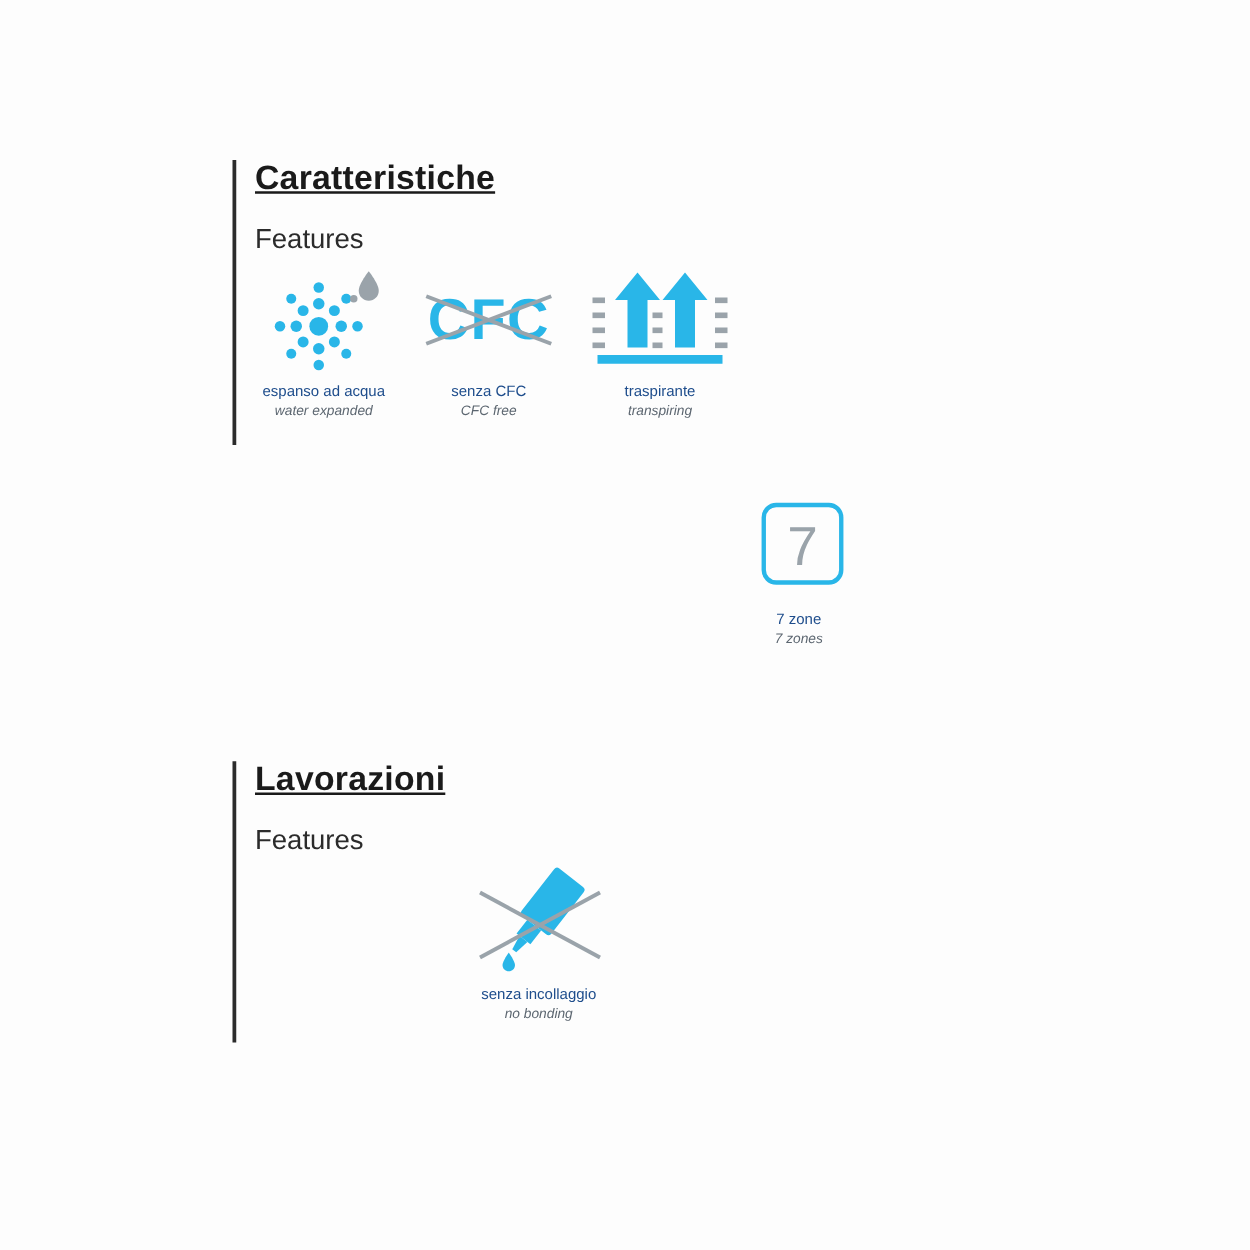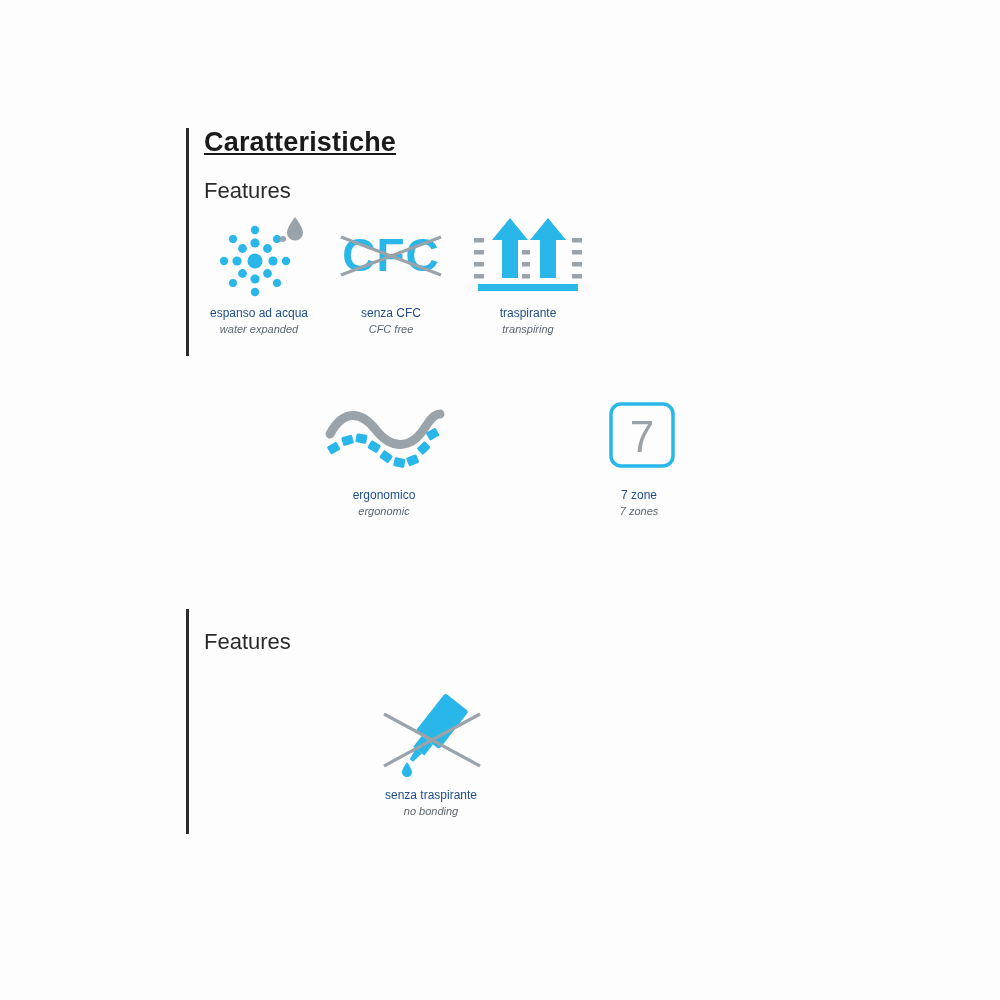--- a/index.html
+++ b/index.html
@@ -168,73 +168,54 @@
           <rect x="56" y="66" width="8" height="4.5"></rect>
         </g>
       </svg>
     </div>
     <div class="feat-label">traspirante</div>
     <div class="feat-sub">transpiring</div>
   </div>
 
 
 
-  <div class="feat" style="left:318px; top:390px; width:132px;">
-    <div class="feat-icon">
-      <svg width="124" height="92" viewBox="0 0 124 92" aria-hidden="true">
-        <path d="M8 44 C22 18 40 22 54 40 C68 58 88 62 104 36 C110 26 114 24 118 24" fill="none" stroke="#9aa3aa" stroke-width="9" stroke-linecap="round"></path>
-        <g fill="#29b6e8">
-          <rect x="6" y="54" width="11" height="9" rx="1.5" transform="rotate(-30 11 58)"></rect>
-          <rect x="20" y="46" width="11" height="9" rx="1.5" transform="rotate(-16 25 50)"></rect>
-          <rect x="34" y="44" width="11" height="9" rx="1.5" transform="rotate(10 39 48)"></rect>
-          <rect x="47" y="52" width="11" height="9" rx="1.5" transform="rotate(32 52 56)"></rect>
-          <rect x="59" y="62" width="11" height="9" rx="1.5" transform="rotate(36 64 66)"></rect>
-          <rect x="72" y="68" width="11" height="9" rx="1.5" transform="rotate(12 77 72)"></rect>
-          <rect x="85" y="66" width="11" height="9" rx="1.5" transform="rotate(-22 90 70)"></rect>
-          <rect x="96" y="54" width="11" height="9" rx="1.5" transform="rotate(-44 101 58)"></rect>
-          <rect x="105" y="40" width="11" height="9" rx="1.5" transform="rotate(-30 110 44)"></rect>
-        </g>
-      </svg>
-    </div>
-    <div class="feat-label">ergonomico</div>
-    <div class="feat-sub">ergonomic</div>
-  </div>
 
 
   <div class="feat" style="left:573px; top:390px; width:132px;">
     <div class="feat-icon">
       <svg width="84" height="92" viewBox="0 0 84 92" aria-hidden="true">
         <rect x="14" y="14" width="62" height="62" rx="10" ry="10" fill="none" stroke="#29b6e8" stroke-width="3.5"></rect>
         <text x="45" y="62" text-anchor="middle" font-family="Liberation Sans, sans-serif" font-size="44" fill="#9aa3aa">7</text>
       </svg>
     </div>
     <div class="feat-label">7 zone</div>
     <div class="feat-sub">7 zones</div>
   </div>
 
   <div class="section" style="left:186px; top:609px; width:700px; height:225px;">
     <div class="section-rule" style="height:225px;"></div>
     <div class="section-head">
+      <div class="section-title">Lavorazioni</div>
       <div class="section-sub">Features</div>
     </div>
   </div>
 
 
   <div class="feat" style="left:363px; top:690px; width:136px;">
     <div class="feat-icon">
       <svg width="118" height="100" viewBox="0 0 118 100" aria-hidden="true">
 
         <g transform="rotate(38 62 44)">
           <rect x="48" y="8" width="30" height="48" rx="3" fill="#29b6e8"></rect>
           <rect x="56" y="56" width="14" height="14" fill="#29b6e8"></rect>
           <path d="M59 70 L67 70 L65 82 L61 82 Z" fill="#29b6e8"></path>
         </g>
 
         <path d="M35 76 C35 76 30 83 30 86 C30 89 32.3 91 35 91 C37.7 91 40 89 40 86 C40 83 35 76 35 76 Z" fill="#29b6e8"></path>
         <line x1="12" y1="28" x2="108" y2="80" stroke="#9aa3aa" stroke-width="3.2"></line>
         <line x1="12" y1="80" x2="108" y2="28" stroke="#9aa3aa" stroke-width="3.2"></line>
       </svg>
     </div>
-    <div class="feat-label">senza traspirante</div>
+    <div class="feat-label">senza incollaggio</div>
     <div class="feat-sub">no bonding</div>
   </div>
 
 </div>
 
 </body></html>

